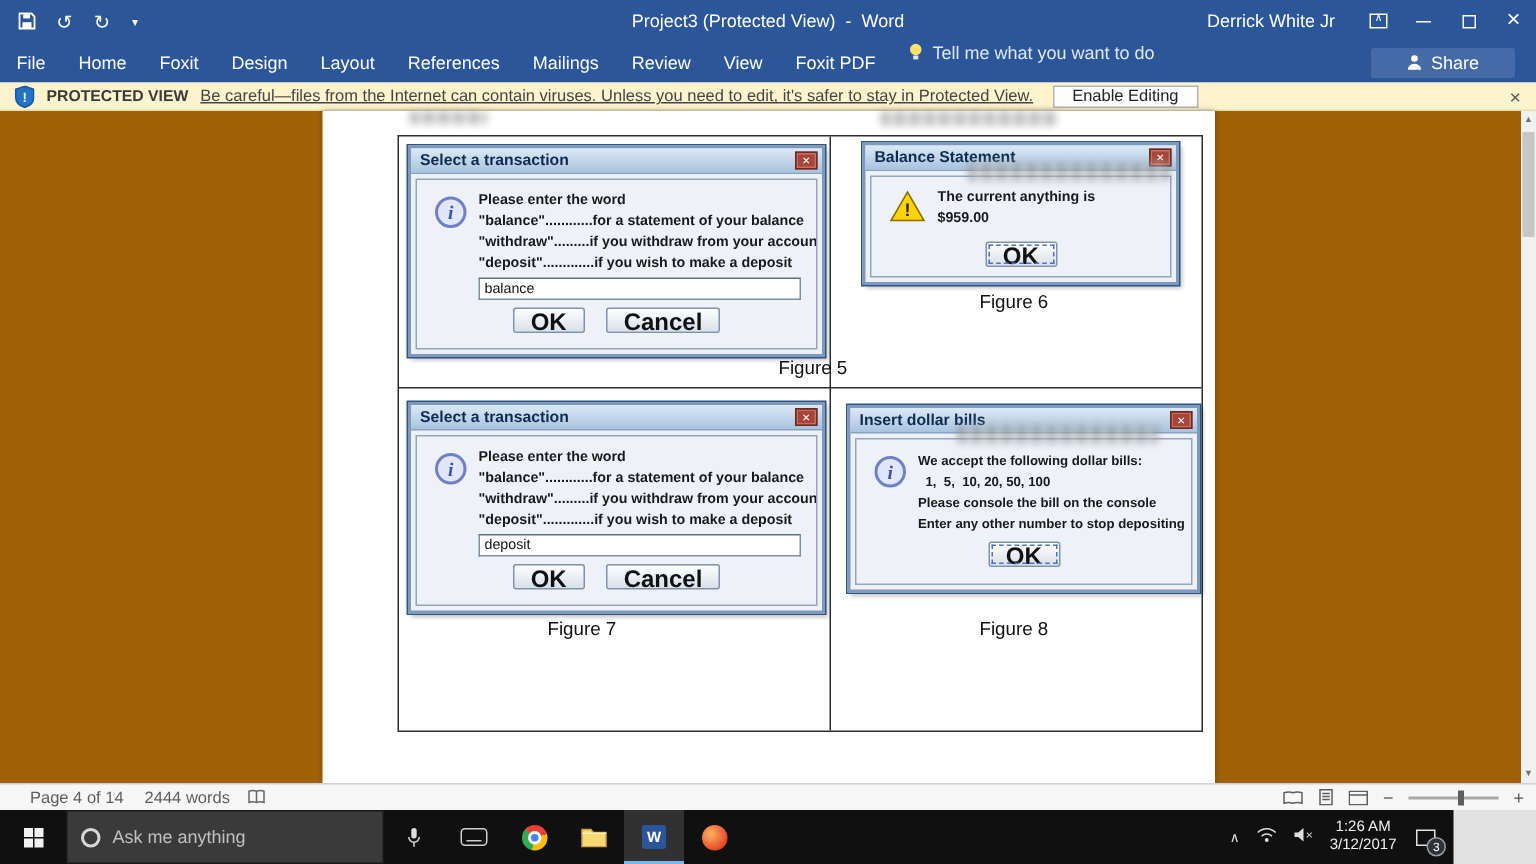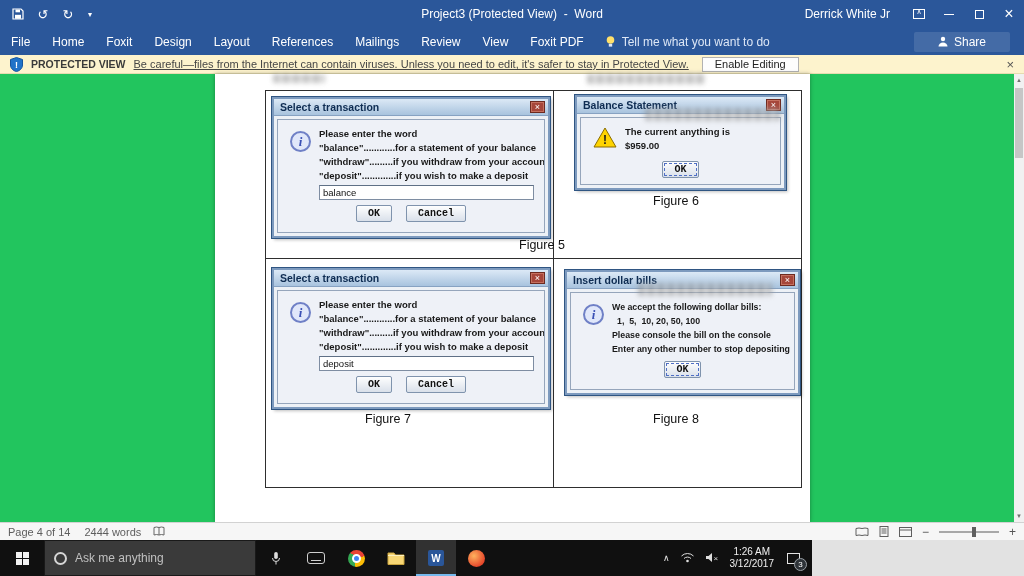--- a/index.html
+++ b/index.html
@@ -22,37 +22,37 @@
   .rdo-icon { width:12px; height:10px; border:1px solid #fff; position:relative; }
   .rdo-icon::after { content:"∧"; position:absolute; left:2.5px; top:-2px; font-size:7px; }
   .min-glyph { width:10px; height:1px; background:#fff; }
   .max-glyph { width:9px; height:9px; border:1px solid #fff; }
   .close-glyph { font-size:16px; line-height:1; font-weight:400; }
 
   
   .tabsbar { position:absolute; left:0; top:28px; width:1024px; height:27px;
              background:#2b579a; display:flex; align-items:stretch; color:#fff; }
   .rtab { display:flex; align-items:center; padding:0 11px; font-size:12px; }
-  .tellme { display:flex; align-items:center; gap:6px; margin-left:10px; font-size:12px; color:#dde7f6; }
+  .tellme { display:flex; gap:6px; margin-left:10px; font-size:12px; color:#dde7f6; }
   .share-pill { margin-left:auto; margin-right:14px; align-self:center; display:flex; align-items:center;
                 gap:6px; padding:3px 24px; font-size:12px; color:#fff;
                 background:rgba(255,255,255,0.12); border-radius:2px; }
 
   
   .banner { position:absolute; left:0; top:55px; width:1024px; height:19px; background:#fdf3cd;
             display:flex; align-items:center; font-size:11px; color:#454545; border-bottom:1px solid #e6dcb0; }
   .shield { margin-left:10px; margin-right:8px; display:flex; }
   .banner-label { font-weight:bold; color:#3a3a3a; margin-right:8px; font-size:10.5px; }
   .banner-msg { margin-right:13px;text-decoration:underline; }
   .banner-btn { font-size:11px; line-height:13px; padding:0 12px; height:15px;
                 background:#fdfdfd; border:1px solid #b2b2b2; color:#222; }
   .banner-close { margin-left:auto; margin-right:10px; font-size:13px; color:#555; }
 
   
-  .docarea { position:absolute; left:0; top:74px; width:1014px; height:448px; background:#22c55e; }
+  .docarea { position:absolute; left:0; top:74px; width:1014px; height:448px; background:#a16207; }
   .page { position:absolute; left:215px; top:0; width:595px; height:448px; background:#fff;
           box-shadow:0 0 4px rgba(0,0,0,0.35); }
   .dtable { position:absolute; left:50px; top:16px; width:537px; height:398px; border:1px solid #2e2e2e; }
   .dtable-vline { position:absolute; left:287px; top:0; bottom:0; width:0; border-left:1px solid #2e2e2e; }
   .dtable-hline { position:absolute; top:167px; left:0; right:0; height:0; border-top:1px solid #2e2e2e; }
   .redact { position:absolute; z-index:5; filter:blur(2.5px); opacity:0.55; border-radius:2px;
             background:repeating-linear-gradient(90deg,#8f8f8f 0 6px,#c9c9c9 6px 10px); }
   .r1 { left:58px;  top:0;    width:52px;  height:9px; }
   .r2 { left:372px; top:0;    width:118px; height:10px; }
   .r3 { left:430px; top:34px; width:135px; height:13px; }
@@ -81,45 +81,45 @@
                font:italic bold 13px/18px "Liberation Serif",serif; text-align:center; }
   .icon-warn { flex:0 0 auto; margin-top:2px; }
   .jlines { font-size:9.5px; font-weight:bold; color:#191919; line-height:14px; }
   .jlines > div { white-space:pre; }
   .d-insert .jlines { font-size:8.8px; }
   .d-insert .jlines .indent { padding-left:5px; }
   .jinput { margin:2px 10px 0 41px; height:15px; background:#fff; border:1px solid #7e8da2;
             border-top-color:#5f7086; font-size:9.5px; line-height:13px; padding:0 3px; color:#111; white-space:pre; }
   .jbtnrow { display:flex; justify-content:center; gap:14px; margin-top:5px; }
   .d-balance .jbtnrow { margin-top:8px; }
-  .jbtn { font-size:10px; font-weight:bold; color:#111; padding:1px 11px; height:17px;
-          background:linear-gradient(#fefefe,#d9e0ea); border:1px solid #7f93ad; border-radius:2px;font-family:Liberation Mono, monospace; }
+  .jbtn { font-size:16px; font-weight:bold; color:#111; padding:1px 11px; height:17px;
+          background:linear-gradient(#fefefe,#d9e0ea); border:1px solid #7f93ad; border-radius:2px; }
   .jbtn.focusring { outline:1px dashed #4f6fc5; outline-offset:-3px; }
 
   
   .vscroll { position:absolute; left:1014px; top:74px; width:10px; height:448px; background:#f1f1f1; }
   .vs-arrow { position:absolute; left:0; width:10px; height:12px; font-size:6px; color:#707070;
               display:flex; align-items:center; justify-content:center; }
   .vs-up { top:0; } .vs-down { bottom:0; }
   .vs-thumb { position:absolute; left:1px; top:14px; width:8px; height:70px; background:#c6c6c6; }
 
   
   .statusbar { position:absolute; left:0; top:522px; width:1024px; height:18px; background:#f6f6f6;
                border-top:1px solid #d2d2d2; display:flex; align-items:center; font-size:11px; color:#5e5e5e; }
-  .sb-page { margin-left:8px; }
+  .sb-page { margin-left:20px; }
   .sb-words { margin-left:14px; }
   .sb-proof { margin-left:12px; display:flex; }
   .sb-right { margin-left:auto; display:flex; align-items:center; gap:10px; margin-right:8px; }
   .viewicon { display:flex; }
   .zoom-minus,.zoom-plus { font-size:12px; color:#555; }
   .zoom-track { position:relative; width:60px; height:2px; background:#a8a8a8; }
   .zoom-thumb { position:absolute; left:55%; top:-4px; width:4px; height:10px; background:#5e5e5e; }
 
   
-  .taskbar { position:absolute; left:0; top:540px; width:812px; height:36px; background:#101010;
+  .taskbar { position:absolute; left:0; top:540px; width:969px; height:36px; background:#101010;
              display:flex; align-items:stretch; color:#ccc; }
   .tb-start { width:44px; display:flex; align-items:center; justify-content:center; }
   .winlogo { display:grid; grid-template-columns:6px 6px; grid-template-rows:6px 6px; gap:1px; }
   .winlogo i { background:#f2f2f2; }
   .tb-search { width:212px; background:#3a3a3a; border:1px solid #191919; display:flex;
                align-items:center; gap:8px; padding-left:9px; font-size:12px; color:#c0c0c0; }
   .cortana-ring { width:13px; height:13px; border:2px solid #d6d6d6; border-radius:50%; }
   .task-icon { width:40px; display:flex; align-items:center; justify-content:center; }
   .task-icon.active { background:rgba(255,255,255,0.14); box-shadow:inset 0 -2px 0 #76b9ed; }
   .kbd-icon { width:18px; height:12px; border:1px solid #cfcfcf; border-radius:3px; position:relative; }

